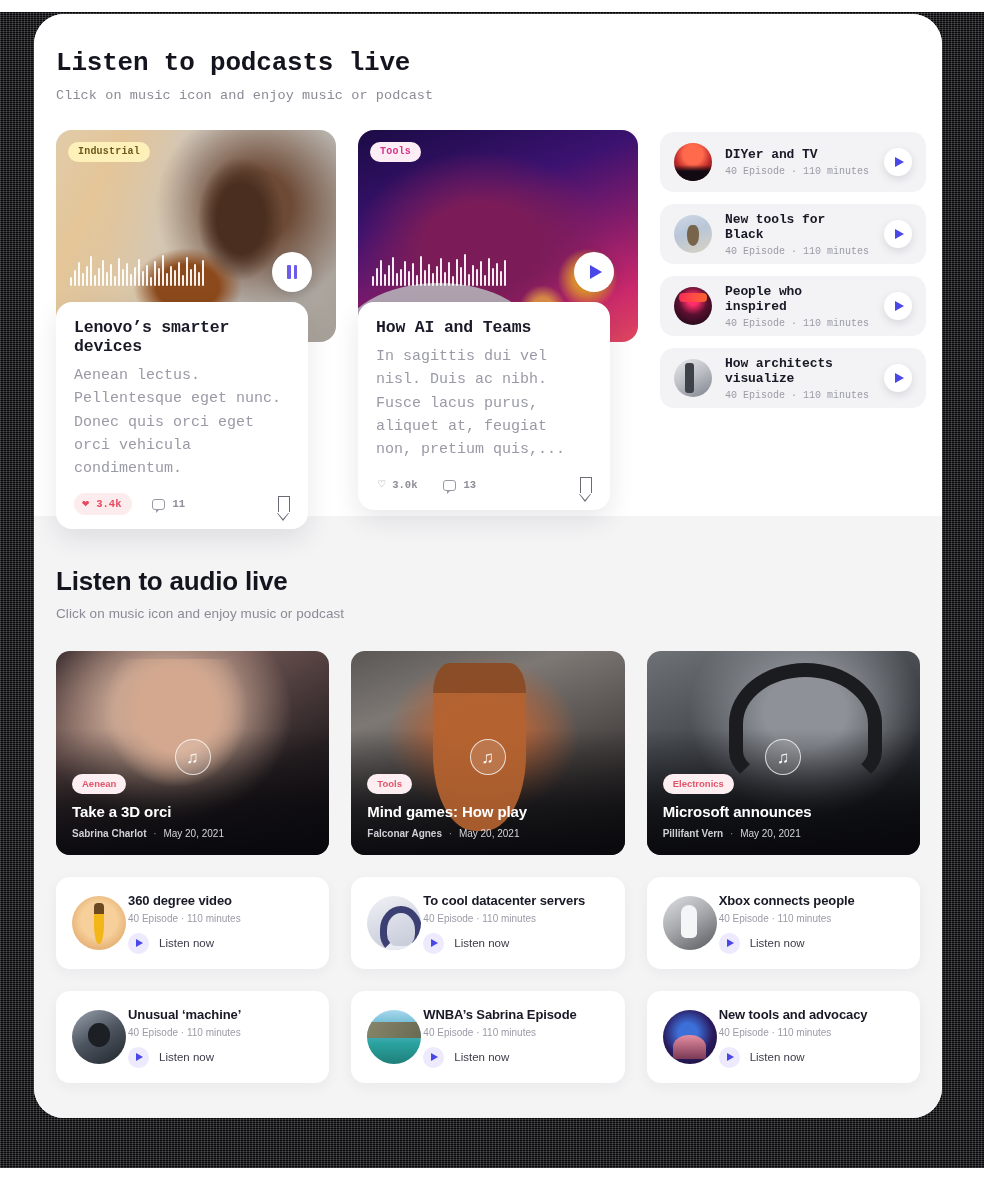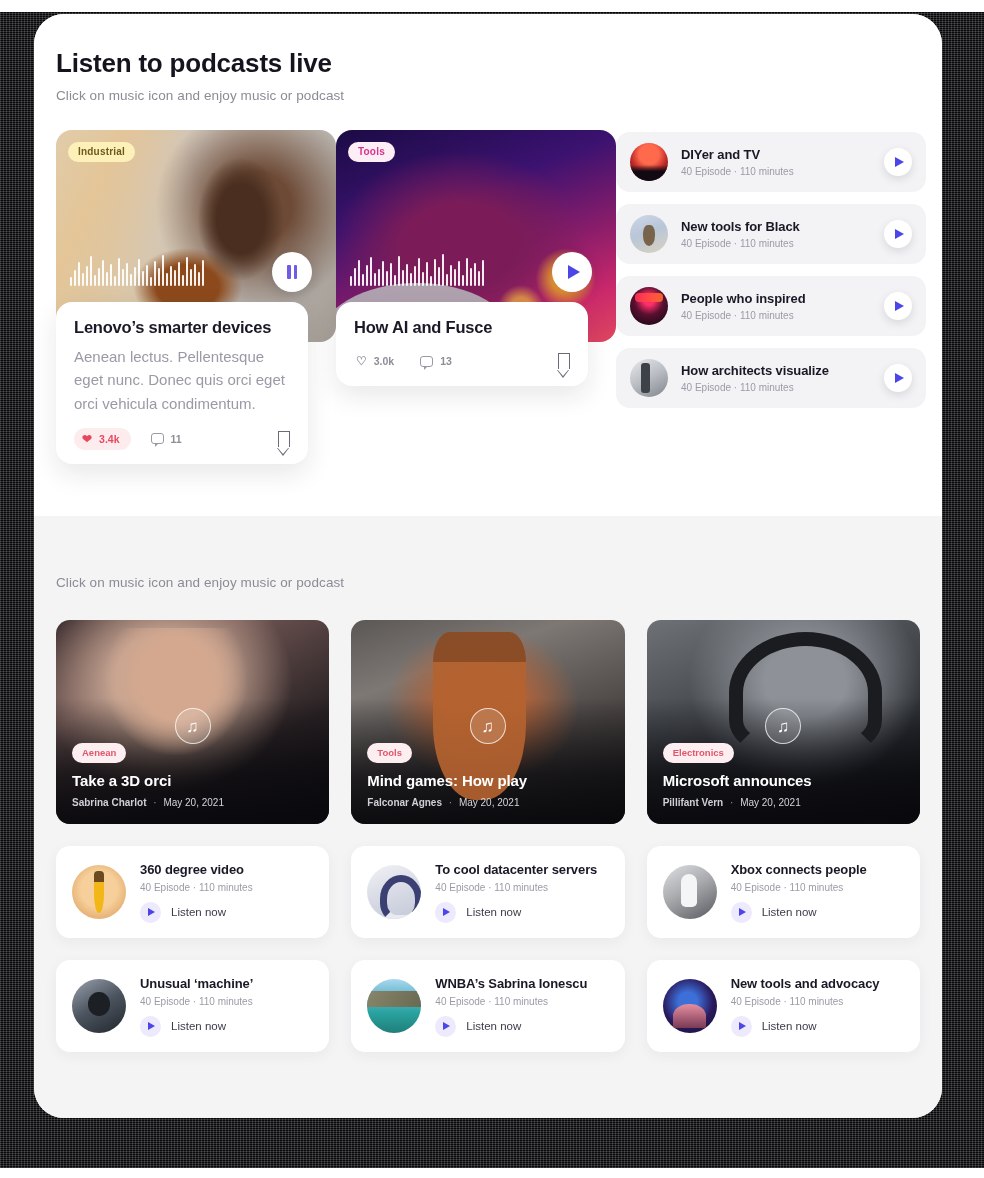--- a/index.html
+++ b/index.html
@@ -39,40 +39,41 @@
     left: 34px;
     top: 14px;
     width: 908px;
     height: 1104px;
     background: #ffffff;
     border-radius: 30px;
     overflow: hidden;
     z-index: 2;
   }
 
-  .section-podcasts { background: #ffffff; padding: 34px 16px 0 22px; height: 502px; }
+  .section-podcasts { background: #ffffff; padding: 34px 16px 0 22px; height: 502px; font-family: Liberation Mono, monospace; }
   .section-audio    { background: #f4f4f5; padding: 50px 22px 30px 22px; height: 602px; }
 
   h2.sec-title {
     font-size: 26px;
     font-weight: 700;
     color: #14141f;
     letter-spacing: -0.2px;
     line-height: 1.2;
   }
   p.sec-sub {
     font-size: 13.5px;
     color: #8b8b96;
     margin-top: 9px;
     letter-spacing: .1px;
   }
 
   
   .podcast-row {
     display: flex;
+    gap: 22px;
     margin-top: 27px;
     align-items: flex-start;
   }
 
   .feat-card {
     position: relative;
     width: 280px;
     flex: 0 0 280px;
     height: 212px;
     border-radius: 16px;
@@ -316,21 +317,21 @@
   .audio-grid {
     display:grid;
     grid-template-columns: repeat(3, 1fr);
     gap: 22px 22px;
     margin-top: 22px;
   }
   .audio-item {
     background:#fff;
     border-radius:14px;
     padding:14px 16px;
-    display:flex; align-items:center; gap:14px;
+    display:flex; align-items:center; gap:2px;
     height:92px;
     box-shadow: 0 4px 14px rgba(30,30,60,.05);
   }
   .audio-item .avatar { width:54px;height:54px;flex:0 0 54px; }
   .ai-texts { flex:1; min-width:0; }
   .ai-title { font-size:13px; font-weight:700; color:#181826; letter-spacing:-.1px; }
   .ai-meta { font-size:10px; color:#9b9ba7; margin-top:5px; }
   .ai-listen { display:flex; align-items:center; gap:10px; margin-top:9px; }
   .listen-btn {
     width:21px;height:21px;border-radius:50%;
@@ -451,21 +452,22 @@
             <i style="height:28px"></i>
             <i style="height:18px"></i>
             <i style="height:23px"></i>
           <i style="height:15px"></i>
             <i style="height:26px"></i>
         </div>
         <div class="circ-btn">
           <span class="play-tri"></span>
         </div>
         <div class="feat-info">
-          <div class="feat-title">How AI and Fusce</div>
+          <div class="feat-title">How AI and Teams</div>
+          <div class="feat-desc">In sagittis dui vel nisl. Duis ac nibh. Fusce lacus purus, aliquet at, feugiat non, pretium quis,...</div>
           <div class="feat-stats">
             <span class="stat plain" style="margin-left:0;padding-left:2px">
               <span class="heart-o">♡</span>
               <span>3.0k</span>
             </span>
             <span class="stat plain">
               <span class="bubble"></span>
               <span>13</span>
             </span>
             <span class="bookmark"></span>
@@ -513,20 +515,21 @@
           <div class="pod-play">
             <span class="play-tri"></span>
           </div>
         </div>
       </div>
 
     </div>
   </div>
 
   <div class="section-audio">
+    <h2 class="sec-title">Listen to audio live</h2>
     <p class="sec-sub">Click on music icon and enjoy music or podcast</p>
 
     <div class="audio-row">
       <div class="audio-card ac-1">
         <div class="ac-scrim"></div>
         <div class="music-btn">
           <span>♫</span>
         </div>
         <div class="ac-body">
           <span class="ac-tag">Aenean</span>
@@ -626,21 +629,21 @@
               <span class="play-tri"></span>
             </span>
             <span class="listen-lbl">Listen now</span>
           </div>
         </div>
       </div>
 
       <div class="audio-item">
         <div class="avatar av-9"></div>
         <div class="ai-texts">
-          <div class="ai-title">WNBA’s Sabrina Ionescu</div>
+          <div class="ai-title">WNBA’s Sabrina Episode</div>
           <div class="ai-meta">40 Episode · 110 minutes</div>
           <div class="ai-listen">
             <span class="listen-btn">
               <span class="play-tri"></span>
             </span>
             <span class="listen-lbl">Listen now</span>
           </div>
         </div>
       </div>
 

